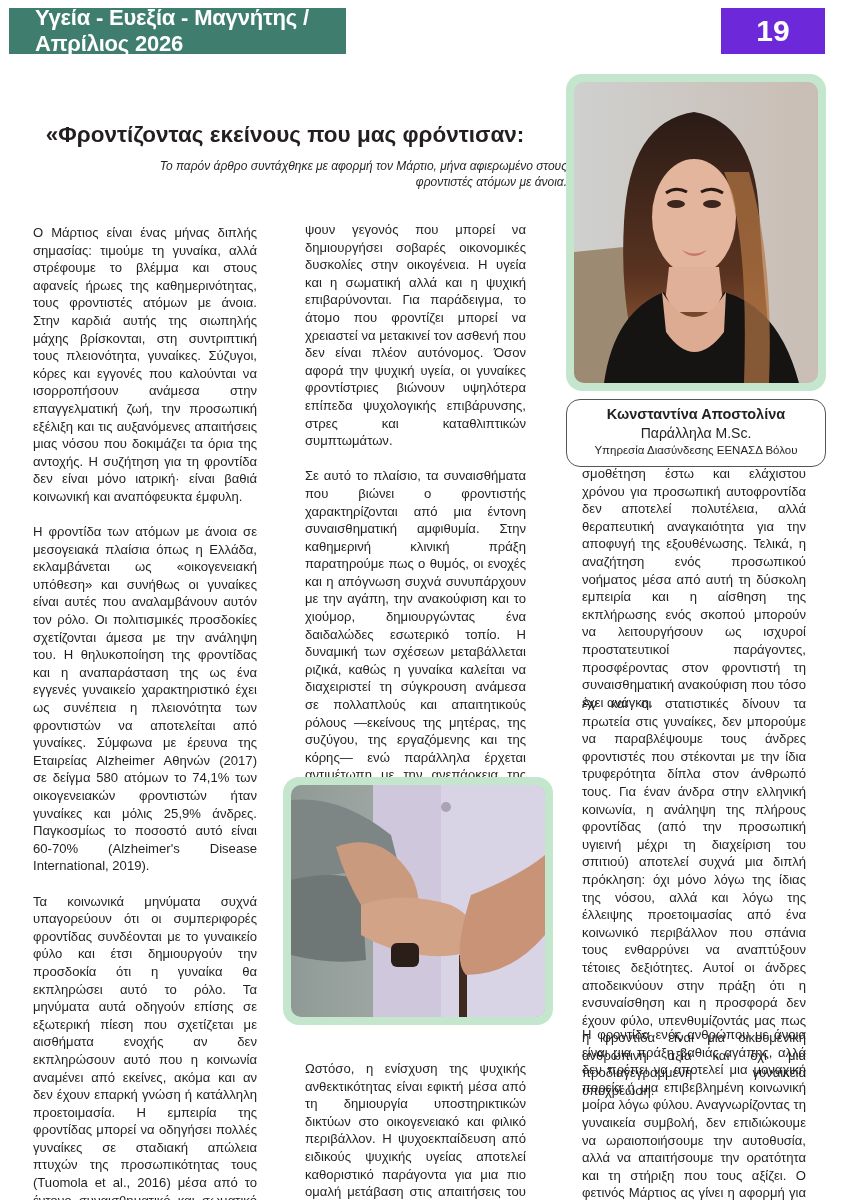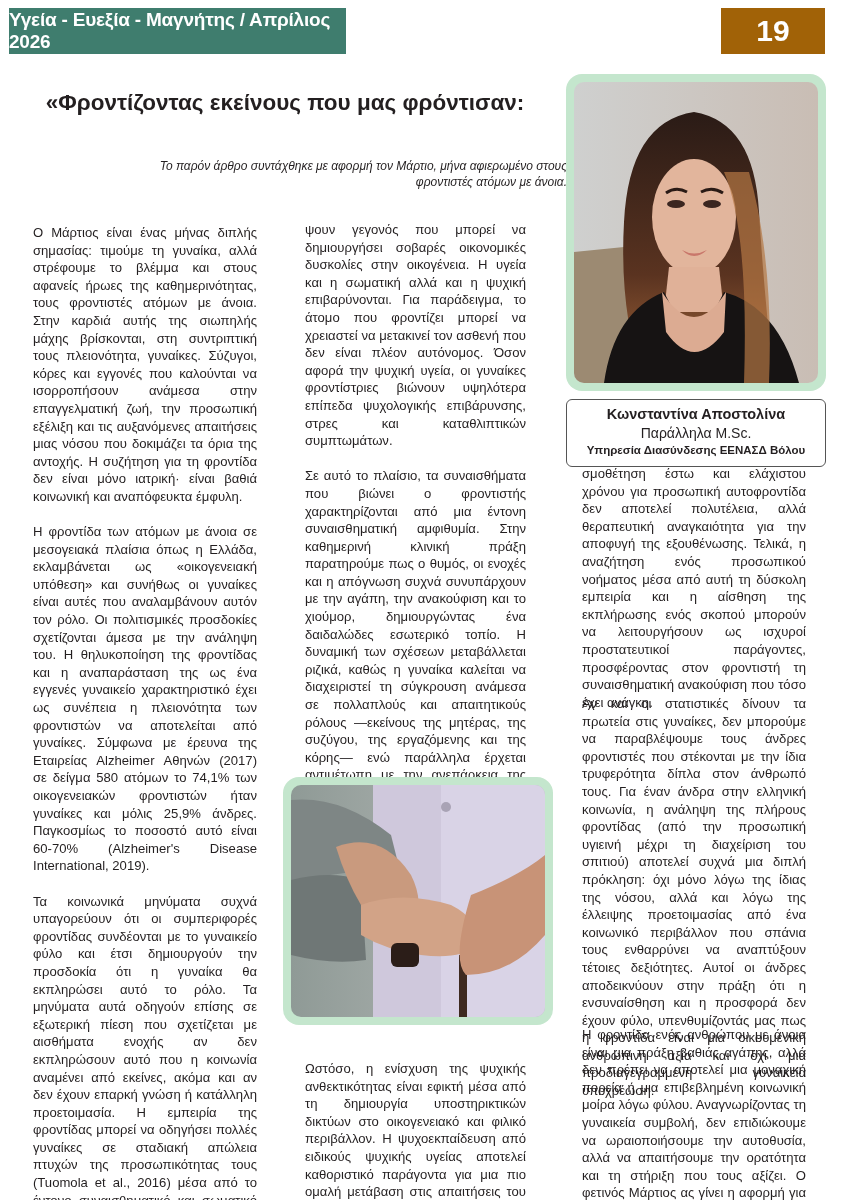--- a/index.html
+++ b/index.html
@@ -3,36 +3,37 @@
 <meta charset="utf-8">
 <style>
   * { box-sizing: border-box; margin: 0; padding: 0; }
   html, body { width: 859px; height: 1200px; background: #ffffff; overflow: hidden; }
   body { position: relative; font-family: "Liberation Sans", sans-serif; color: #231f20; }
 
   .header-bar {
     position: absolute; left: 9px; top: 8px; width: 335px; height: 46px;
     background: #3f7d6e; color: #ffffff;
     display: flex; align-items: center; justify-content: center;
-    font-family: "Liberation Sans", sans-serif; font-weight: bold; font-size: 19px;
+    font-family: "Liberation Sans", sans-serif; font-weight: bold; font-size: 22px;
     letter-spacing: -0.2px;
+    padding-left: 26px;
   }
   .header-bar.wide { width: 337px; }
   .page-number {
     position: absolute; left: 721px; top: 8px; width: 104px; height: 46px;
-    background: #a16207; color: #ffffff;
+    background: #6d28d9; color: #ffffff;
     display: flex; align-items: center; justify-content: center;
     font-weight: bold; font-size: 30px;
   }
 
   .title {
     position: absolute; left: 10px; top: 88px; width: 550px;
     text-align: center; font-weight: bold; font-size: 22.5px; line-height: 30px; color: #231f20;
   }
-  .title span { display: block; }
+  .title span { display: block; margin-top: 32px; }
   .subtitle {
     position: absolute; left: 127px; top: 158px; width: 440px;
     font-style: italic; font-size: 12px; line-height: 16px; color: #231f20; text-align: right;
   }
 
   .col {
     position: absolute; font-size: 13.1px; line-height: 17.6px;
     text-align: justify; hyphens: manual; color: #231f20;
   }
   .col p { margin: 16px; }
@@ -48,25 +49,25 @@
     position: absolute; border-radius: 16px; background: #c4e6cd; padding: 8px;
   }
   .portrait-frame { left: 566px; top: 74px; width: 260px; height: 317px; }
   .hands-frame { left: 283px; top: 777px; width: 270px; height: 248px; }
   .photo {
     width: 100%; height: 100%; border-radius: 10px; overflow: hidden; position: relative;
   }
 
   .author-box {
     position: absolute; left: 566px; top: 399px; width: 260px; height: 68px;
-    border: 1px solid #555; border-radius: 6px; text-align: center; padding-top: 4px;
+    border: 1px solid #555; border-radius: 14px; text-align: center; padding-top: 4px;
   }
   .author-name { font-weight: bold; font-size: 14.5px; line-height: 20px; }
   .author-role { font-size: 14px; line-height: 18px; }
-  .author-org { font-size: 11.5px; line-height: 16px; font-weight: bold; }
+  .author-org { font-size: 11.5px; line-height: 16px; }
 </style>
 </head>
 <body>
 
 <div class="header-bar wide">
   <span>Υγεία - Ευεξία - Μαγνήτης / Απρίλιος 2026</span>
 </div>
 <div class="page-number">
   <span>19</span>
 </div>

